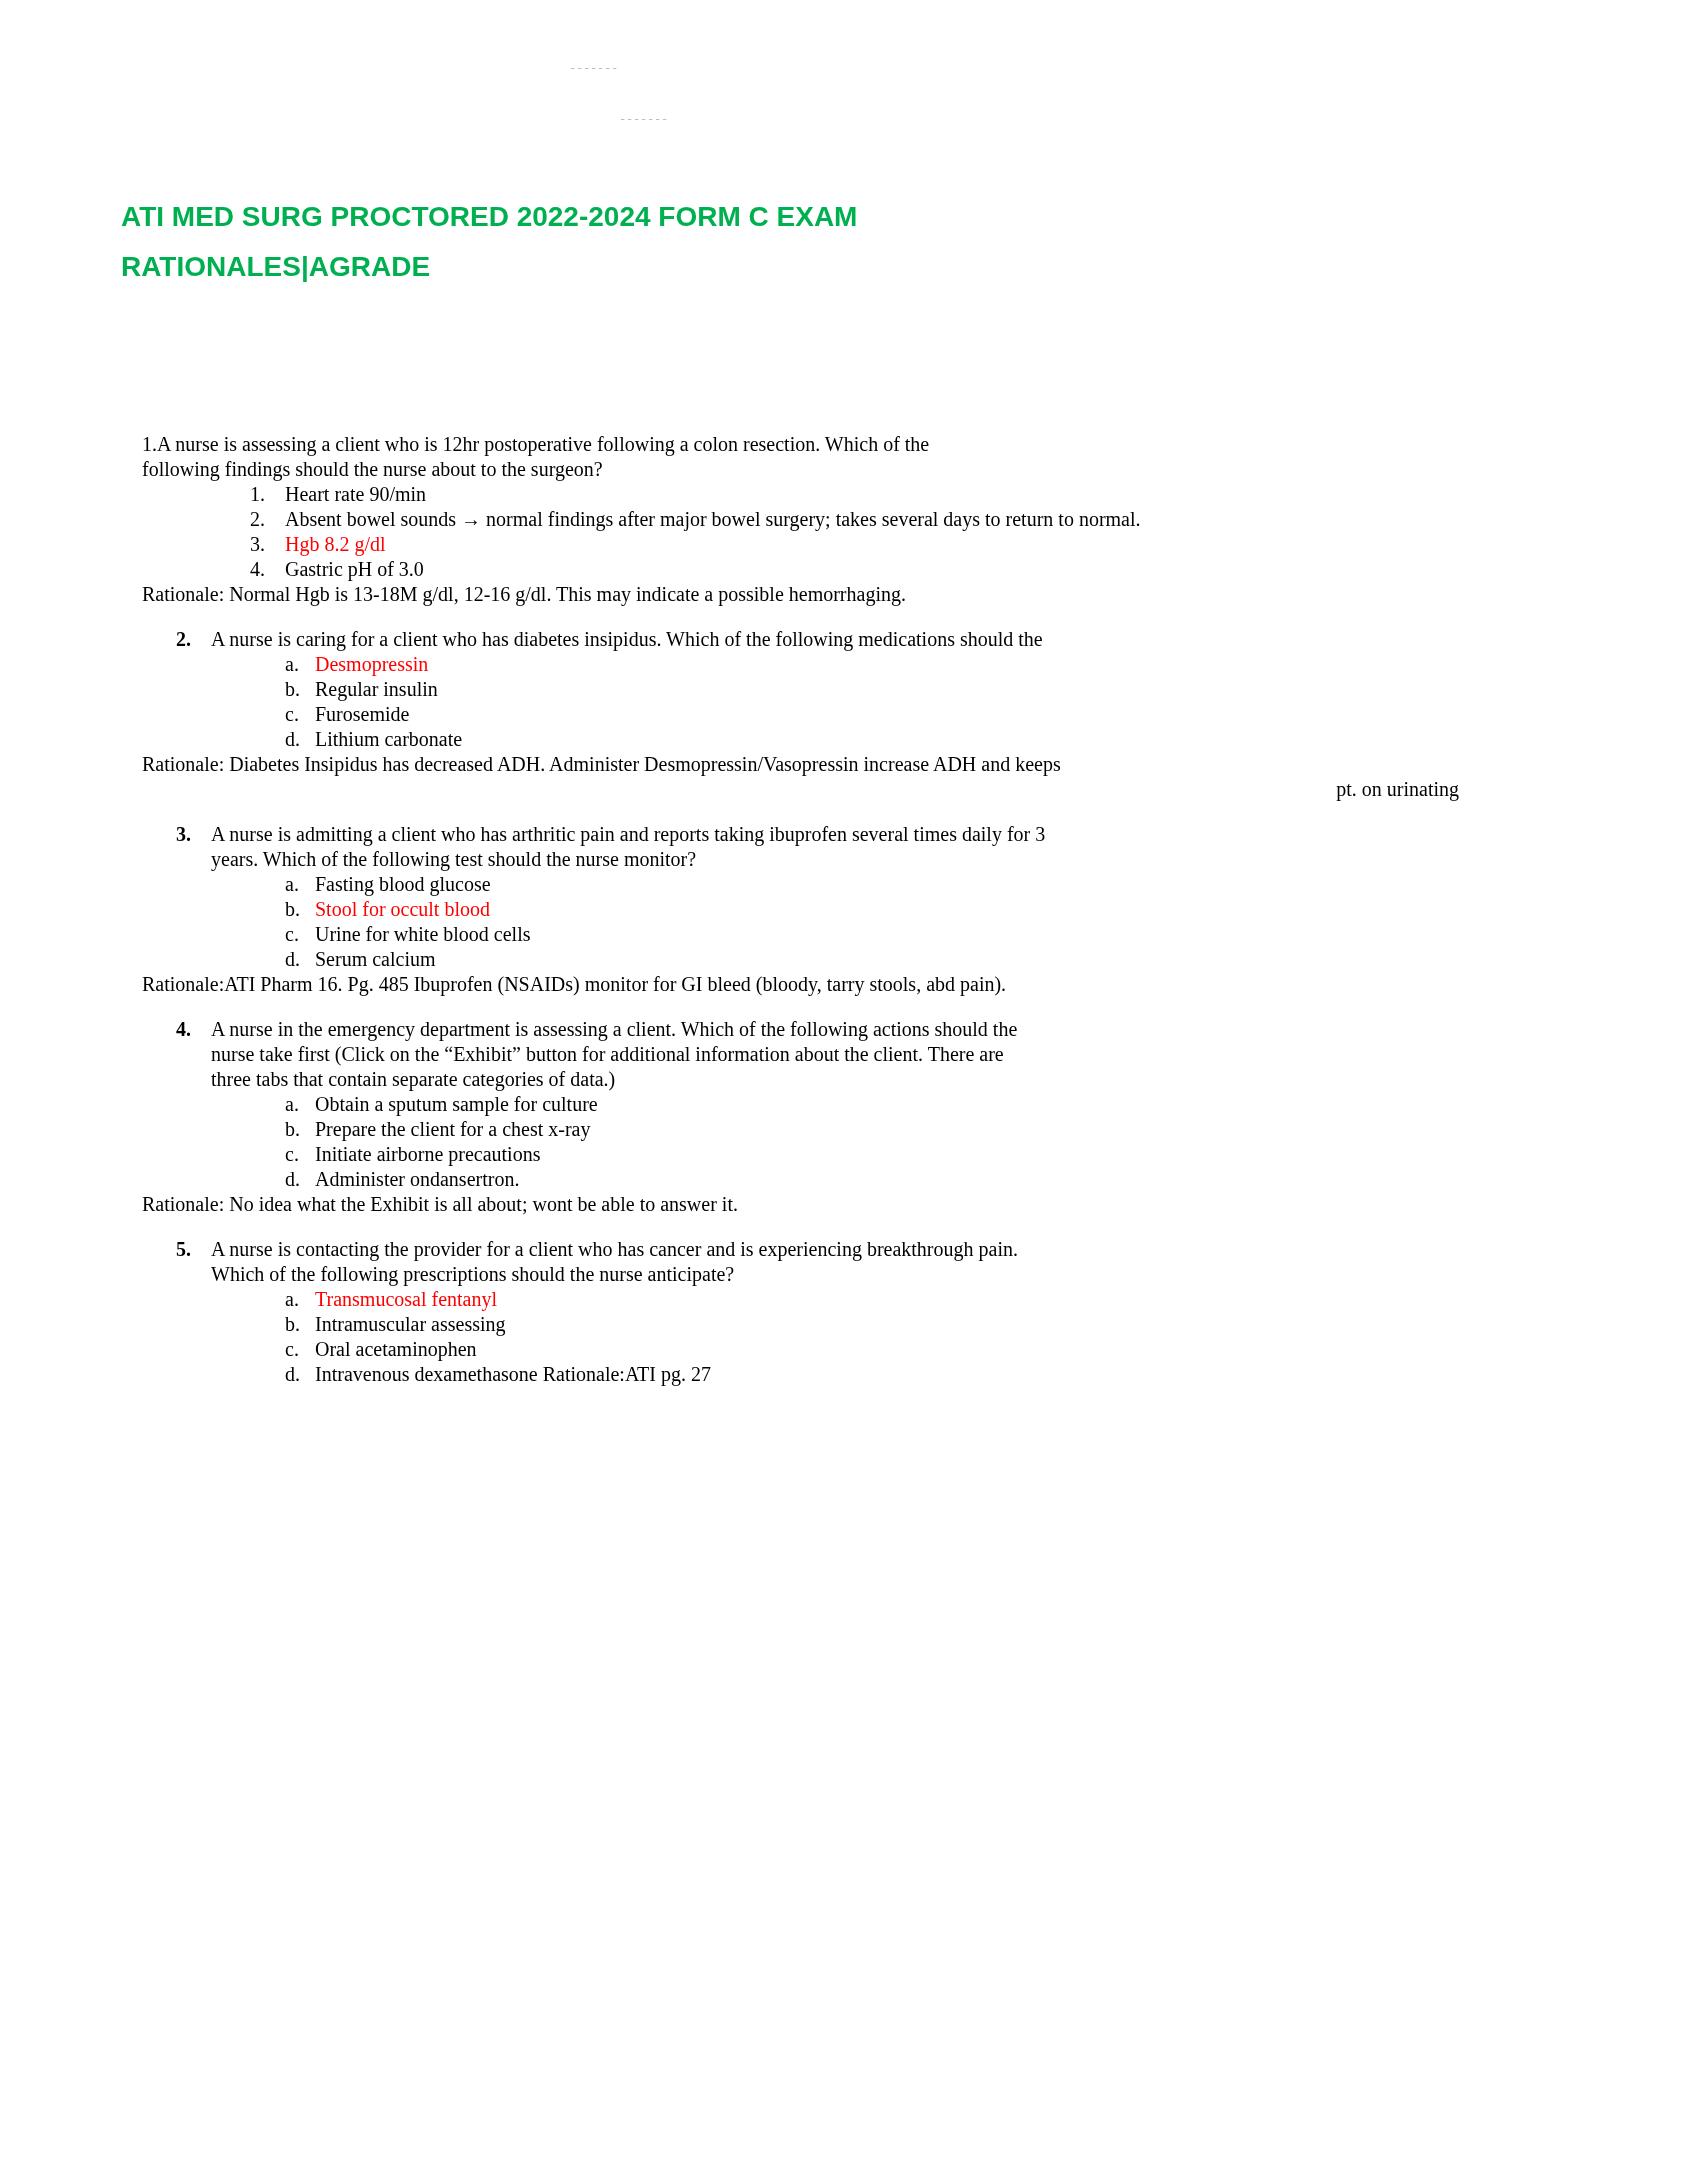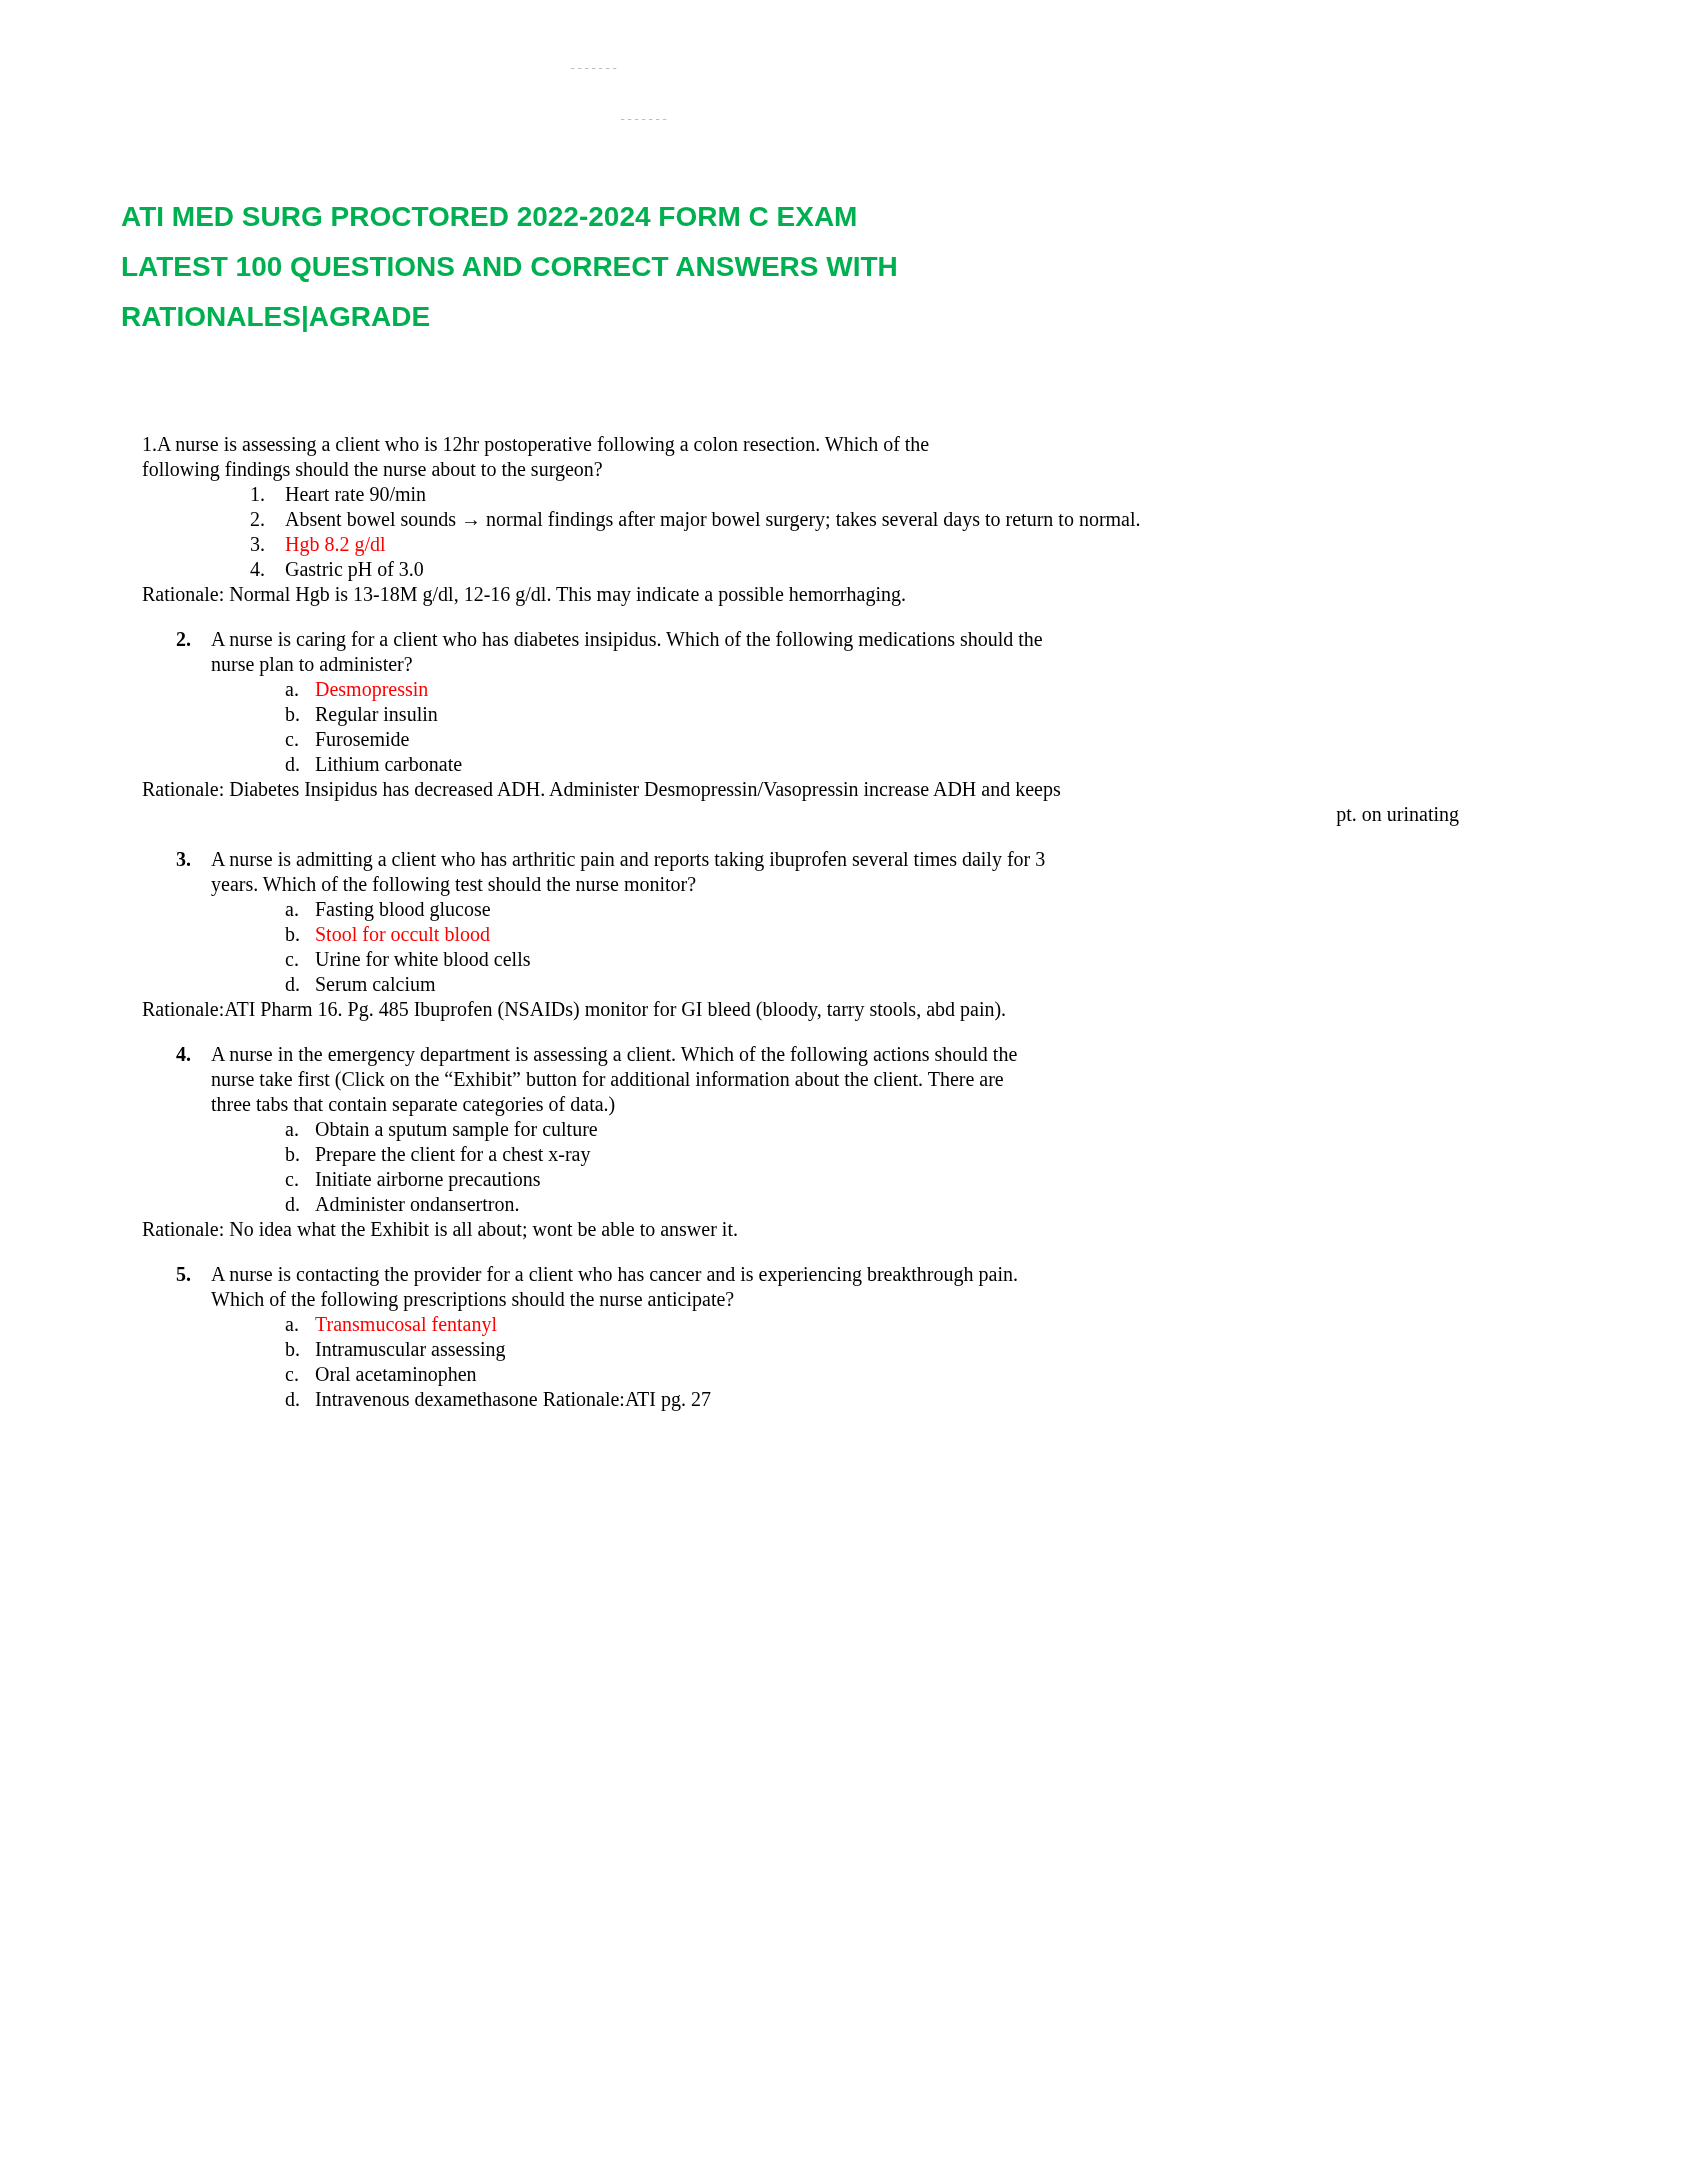--- a/index.html
+++ b/index.html
@@ -83,21 +83,20 @@
 </head>
 <body>
 
 <div class="page">
 
   <div class="wm wm1">– – – – – – –</div>
   <div class="wm wm2">– – – – – – –</div>
 
   <div class="title">
     <div class="title-line">ATI MED SURG PROCTORED 2022-2024 FORM C EXAM</div>
-    <div class="title-line">LATEST 100 QUESTIONS AND CORRECT ANSWERS WITH</div>
     <div class="title-line">RATIONALES|AGRADE</div>
   </div>
 
   <div class="content">
       <div class="q inline">
         <div class="stem">
           <div class="stem-line"><span class="qnum">1.</span><span class="stem-text">A nurse is assessing a client who is 12hr postoperative following a colon resection. Which of the</span></div>
           <div class="stem-line"><span class="stem-text">following findings should the nurse about to the surgeon?</span></div>
         </div>
         <div class="opts">
@@ -118,21 +117,20 @@
             <span class="opt-text">Gastric pH of 3.0</span>
           </div>
         </div>
         <div class="rationale">
           <div class="rat-line">Rationale: Normal Hgb is 13-18M g/dl, 12-16 g/dl. This may indicate a possible hemorrhaging.</div>
         </div>
       </div>
       <div class="q hang">
         <div class="stem">
           <div class="stem-line"><span class="qnum bold">2.</span><span class="stem-text">A nurse is caring for a client who has diabetes insipidus. Which of the following medications should the</span></div>
-          <div class="stem-line"><span class="stem-text">nurse plan to administer?</span></div>
         </div>
         <div class="opts">
           <div class="opt-row">
             <span class="opt-label">a.</span>
             <span class="opt-text correct">Desmopressin</span>
           </div>
           <div class="opt-row">
             <span class="opt-label">b.</span>
             <span class="opt-text">Regular insulin</span>
           </div>

